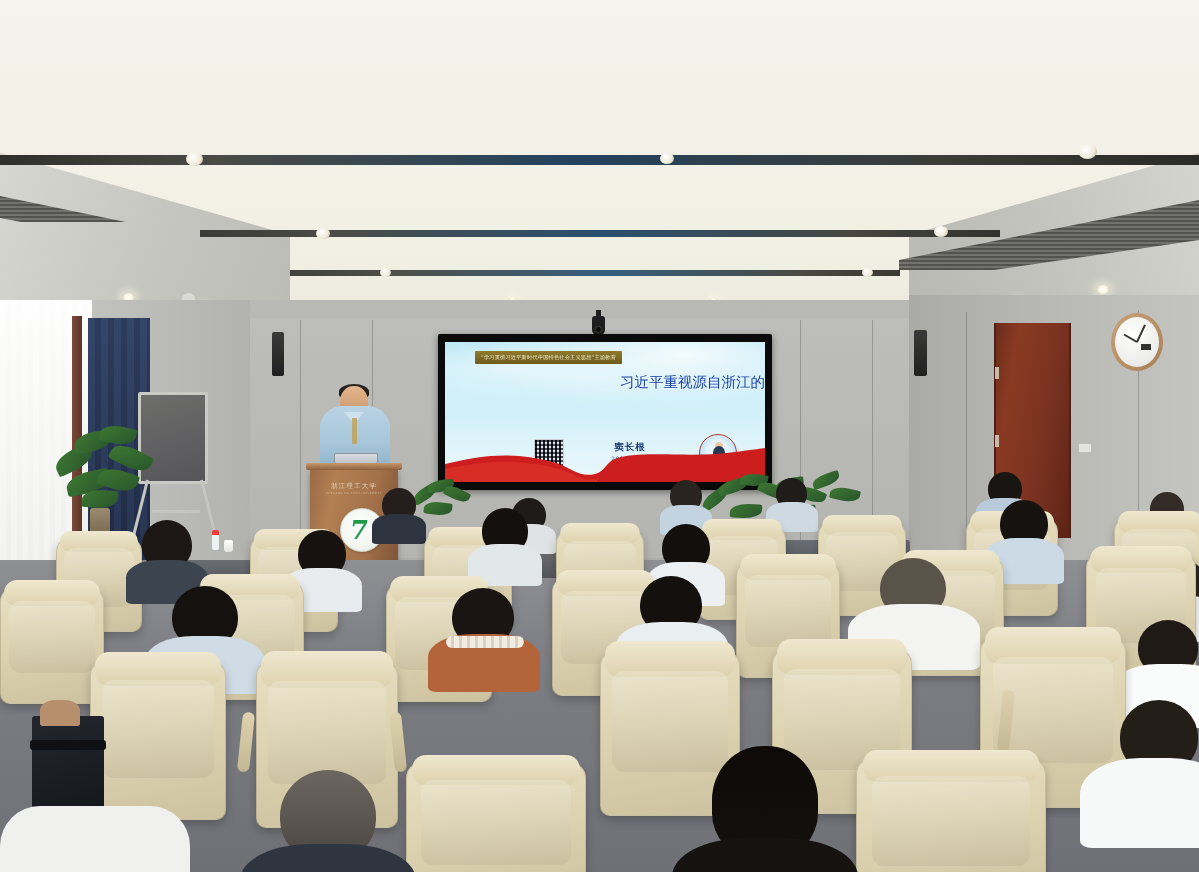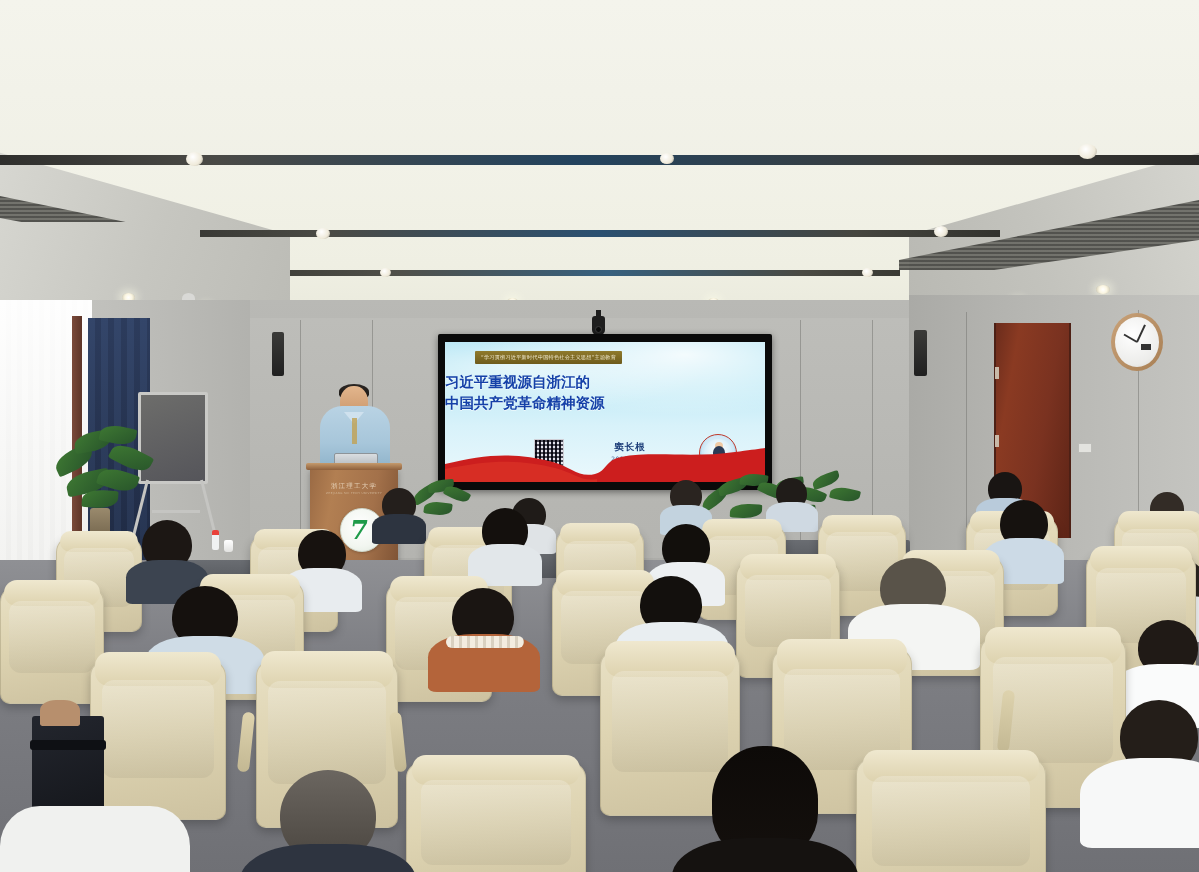--- a/index.html
+++ b/index.html
@@ -95,22 +95,22 @@
      background:#0a0a0a;border-radius:2px;box-shadow:0 2px 7px rgba(0,0,0,.45);}
   .screen{position:absolute;left:7px;top:8px;width:320px;height:140px;overflow:hidden;
      background:linear-gradient(180deg,#a9e2f3 0%,#bfeaf6 28%,#d8f2fa 60%,#eaf8fc 100%);}
   .cloudwash{position:absolute;left:0;top:0;width:100%;height:60%;
      background:radial-gradient(ellipse at 75% 15%,rgba(255,255,255,.85),rgba(255,255,255,0) 60%),
                 radial-gradient(ellipse at 20% 30%,rgba(255,255,255,.6),rgba(255,255,255,0) 55%);}
   .slidebanner{position:absolute;left:30px;top:9px;height:13px;
      background:linear-gradient(180deg,#8f7a2c,#6e5b1c);border-radius:1px;
      display:flex;align-items:center;justify-content:center;padding:0 6px;}
   .slidebanner span{color:#f3ecd0;font-size:5.2px;letter-spacing:.2px;white-space:nowrap;}
-  .slidetitle{position:absolute;left:0;right:0;top:30px;text-align:left;
-     color:#1540a8;font-size:14.5px;font-weight:bold;line-height:1.45;
+  .slidetitle{position:absolute;left:0;right:0;top:30px;text-align:right;
+     color:#1540a8;font-size:14.5px;font-weight:normal;line-height:1.45;
      text-shadow:0 1px 0 rgba(255,255,255,.6);}
   .qr{position:absolute;left:89px;top:97px;width:30px;height:30px;
      background:
       repeating-linear-gradient(90deg,#1c1c2a 0 2px,#e8e8ee 2px 4px),
       repeating-linear-gradient(180deg,rgba(28,28,42,.75) 0 2px,rgba(232,232,238,.2) 2px 4px);
      background-blend-mode:multiply;border:1px solid #cfcfd6;}
   .spkname{position:absolute;left:140px;top:99px;width:90px;text-align:center;
      color:#1e3f7a;font-size:9.5px;font-weight:bold;letter-spacing:1px;}
   .spkmeta{position:absolute;left:140px;top:113px;width:90px;text-align:center;
      color:#3a5c92;font-size:6px;letter-spacing:.5px;}
@@ -271,21 +271,20 @@
   <div class="abs screenbezel">
     <div class="screen">
       <div class="cloudwash"></div>
 
       <div class="slidebanner">
         <span>“学习贯彻习近平新时代中国特色社会主义思想”主题教育</span>
       </div>
 
       <div class="slidetitle">
         <div>习近平重视源自浙江的</div>
-        <div>中国共产党革命精神资源</div>
       </div>
 
       <div class="qr"></div>
       <div class="spkname">窦长根</div>
       <div class="spkmeta">2023 · 杭州</div>
 
       <div class="emblem">
         <div class="emb-in"></div>
         <div class="emb-head"></div>
         <div class="emb-fig"></div>

